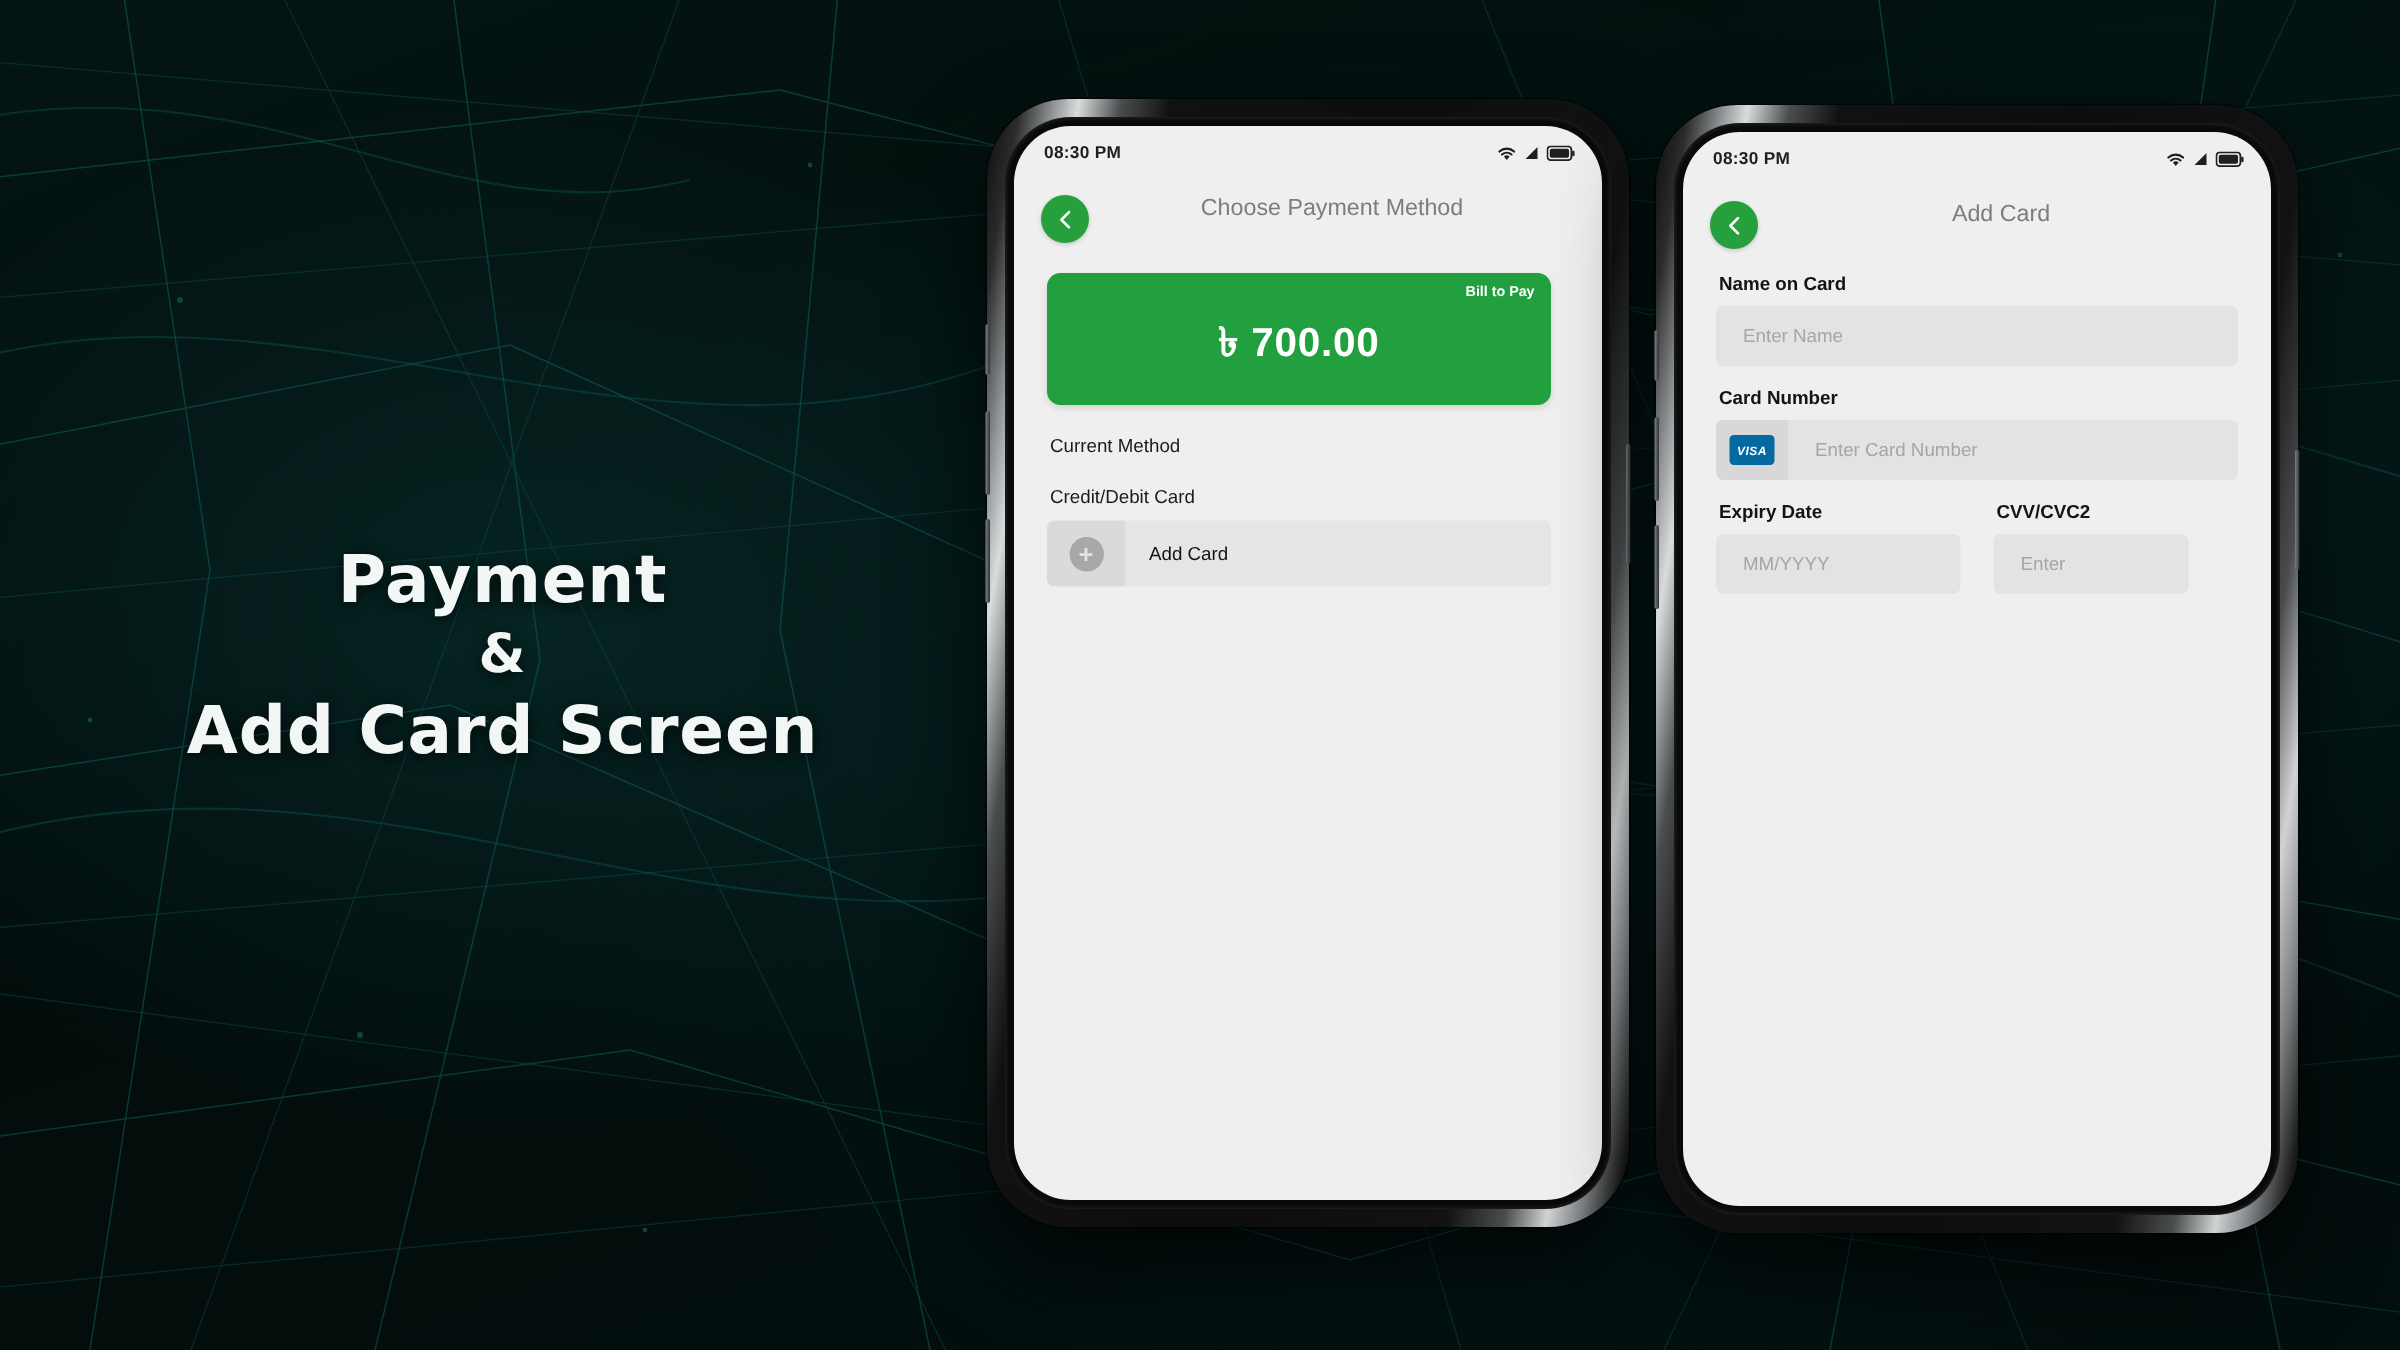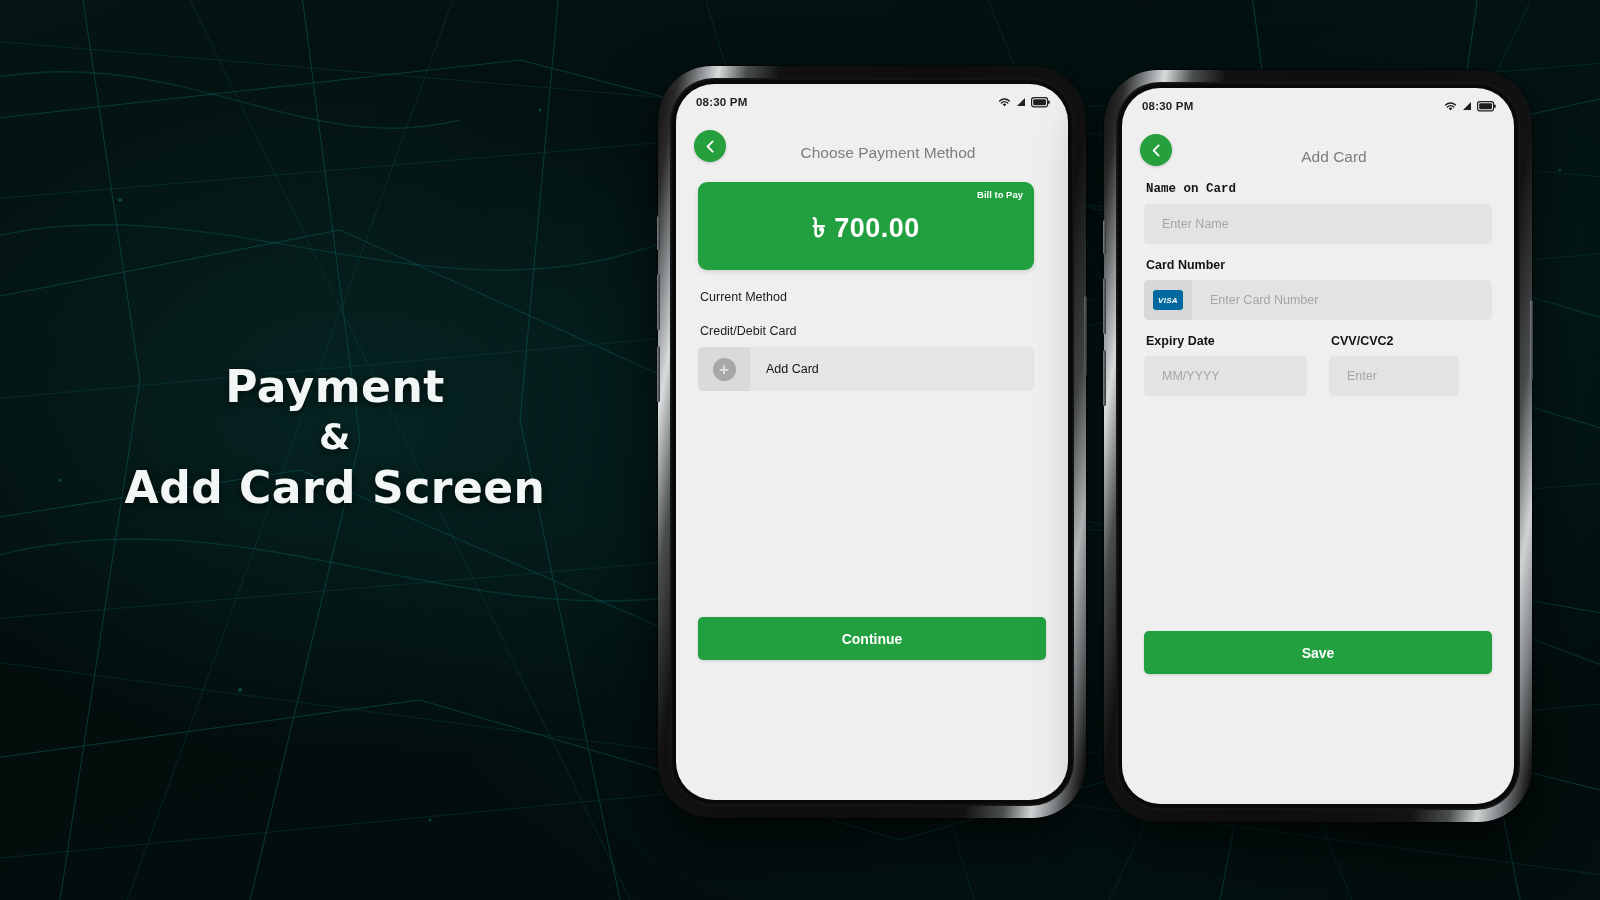--- a/index.html
+++ b/index.html
@@ -78,21 +78,21 @@
     height: 30px;
     display: flex; align-items: center; justify-content: space-between;
     padding: 6px 18px 0 20px;
     font-size: 11.5px; font-weight: bold; color: #1f1f1f;
     letter-spacing: 0.2px;
   }
   .status-icons { display: flex; align-items: center; gap: 5px; }
 
   
   .app-header {
-    display: flex; align-items: flex-end;
+    display: flex; align-items: flex-start;
     padding: 16px 18px 10px 18px;
     position: relative;
   }
   .back-btn {
     width: 32px; height: 32px; border-radius: 50%;
     background: #25a03c;
     display: flex; align-items: center; justify-content: center;
     flex: none;
     box-shadow: 0 1px 3px rgba(0,0,0,0.18);
   }
@@ -170,21 +170,21 @@
   }
   #continue-button { bottom: 140px; }
   #save-button { bottom: 130px; }
 
   
   .form { padding: 2px 22px 0 22px; }
   .field-label {
     font-size: 12.5px; color: #141414; font-weight: bold;
     margin: 14px 0 8px 2px;
   }
-  .field-label.first { margin-top: 4px; font-family: Liberation Mono, monospace; }
+  .field-label.first { margin-top: 4px; }
   .input-shell {
     height: 40px; border-radius: 5px;
     background: #e3e3e3;
     display: flex; align-items: center;
     overflow: hidden;
   }
   .input-shell .pad { padding-left: 18px; }
   .input-shell .icon-slot {
     width: 48px; height: 40px; background: #d8d8d8;
     display: flex; align-items: center; justify-content: center; flex: none;
@@ -301,21 +301,20 @@
 
         <div class="method-row">
           <div class="method-icon-box">
             <div class="plus-circle">+</div>
           </div>
           <div class="method-name">Add Card</div>
         </div>
 
       </div>
 
-      <button class="cta" id="continue-button">Continue</button>
     </div>
   </div>
 </div>
 
 <div class="phone" id="phone-2">
   <div class="side-btn sb-left-1"></div>
   <div class="side-btn sb-left-2"></div>
   <div class="side-btn sb-left-3"></div>
   <div class="side-btn sb-right-1"></div>
   <div class="phone-inner">
@@ -374,16 +373,15 @@
           <div>
             <div class="field-label">CVV/CVC2</div>
             <div class="input-shell col-narrow">
               <span class="ph pad">Enter</span>
             </div>
           </div>
         </div>
 
       </div>
 
-      <button class="cta" id="save-button">Save</button>
     </div>
   </div>
 </div>
 
 </body></html>

